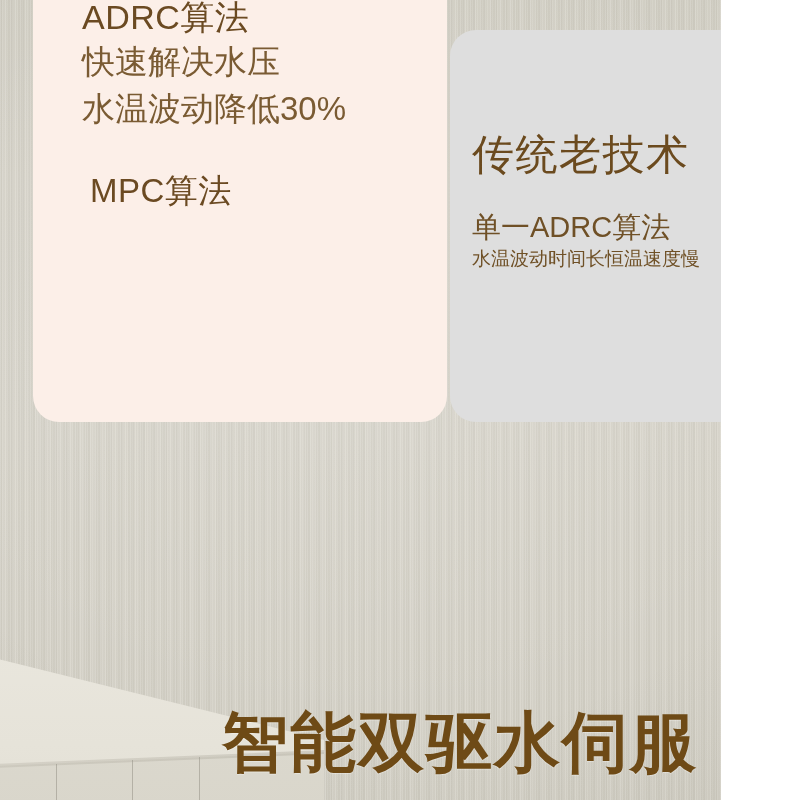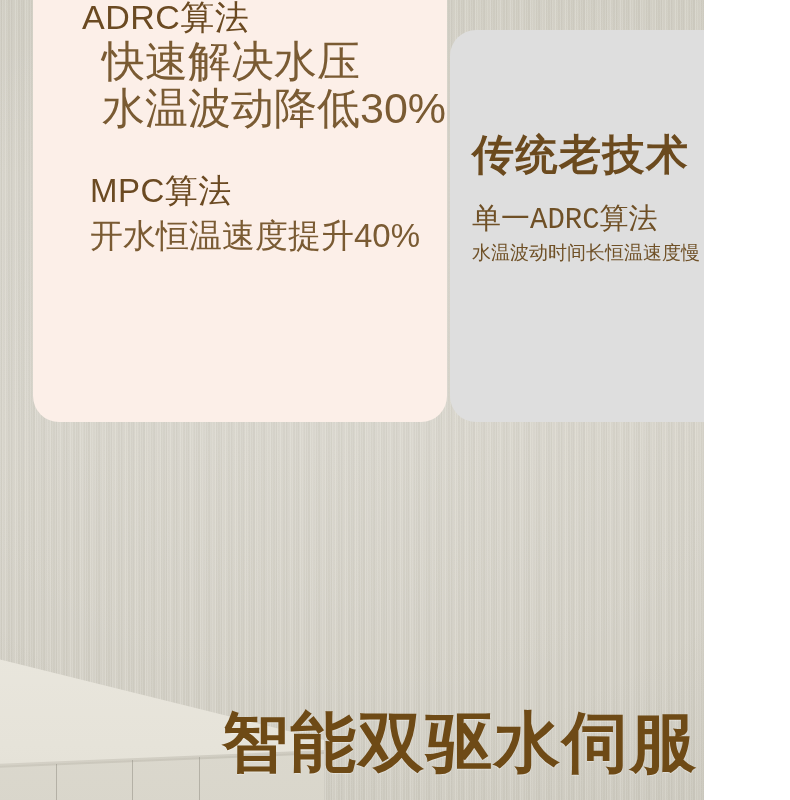--- a/index.html
+++ b/index.html
@@ -12,20 +12,21 @@
     overflow: hidden;
     font-family: "Liberation Sans", "DejaVu Sans", sans-serif;
   }
 
   #stage {
     position: relative;
     width: 704px;
     height: 800px;
     overflow: hidden;
     background: #fef9c3;
+    padding-left: 17px;
   }
 
   
   .wall-base {
     position: absolute;
     inset: 0;
     background:
       linear-gradient(180deg, #d3d0c5 0%, #d7d4ca 22%, #d8d5cb 55%, #d4d1c6 100%);
   }
   .wall-grain {
@@ -138,45 +139,44 @@
   }
   .t-body {
     color: #7a5b33;
     font-weight: 300;
     white-space: nowrap;
   }
 
   
   .grp-adrc { left: 49px; top: 36px; }
   .grp-adrc .h-lead { font-size: 34px; line-height: 42px; }
-  .grp-adrc .t-body { font-size: 43px; line-height: 47px; margin-left: 20px; }
+  .grp-adrc .t-body { font-size: 33px; line-height: 47px; }
 
   
   .grp-mpc { left: 57px; top: 210px; }
   .grp-mpc .h-lead { font-size: 33px; line-height: 42px; }
   .grp-mpc .t-body { font-size: 33px; line-height: 47px; }
 
   
   .grp-trad { left: 472px; top: 130px; }
   .trad-title {
     font-size: 42px;
     line-height: 50px;
-    font-weight: 700;
+    font-weight: 400;
     color: #6b4a1e;
     letter-spacing: 1.5px;
     white-space: nowrap;
   }
   .trad-sub {
-    margin-top: 22px;
+    margin-top: 28px;
     font-size: 29px;
     line-height: 38px;
     font-weight: 400;
     color: #6f5026;
     white-space: nowrap;
-    font-family: Liberation Mono, monospace;
   }
   .trad-small {
     font-size: 19px;
     line-height: 26px;
     font-weight: 400;
     color: #6f5026;
     white-space: nowrap;
   }
   .trad-small.first { margin-top: 4px; }
 
@@ -216,21 +216,20 @@
   <div class="panel panel-left">
 
     <div class="block grp-adrc">
       <div class="h-lead">ADRC算法</div>
       <div class="t-body">快速解决水压</div>
       <div class="t-body">水温波动降低30%</div>
     </div>
 
     <div class="block grp-mpc">
       <div class="h-lead">MPC算法</div>
-      <div class="t-body">开水恒温速度提升40%</div>
     </div>
   </div>
 
   <div class="panel panel-right"></div>
 
   <div class="block grp-trad">
     <div class="trad-title">传统老技术</div>
     <div class="trad-sub">单一ADRC算法</div>
     <div class="trad-small">水温波动时间长恒温速度慢</div>
   </div>

